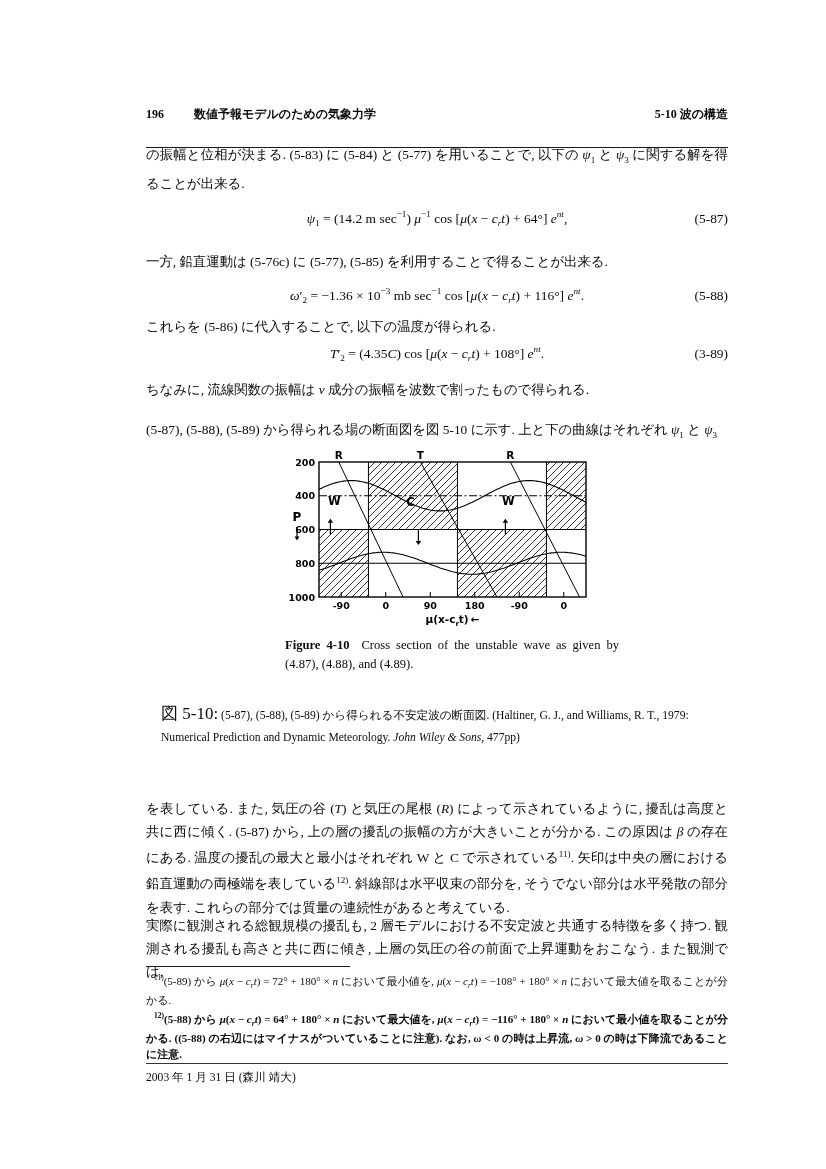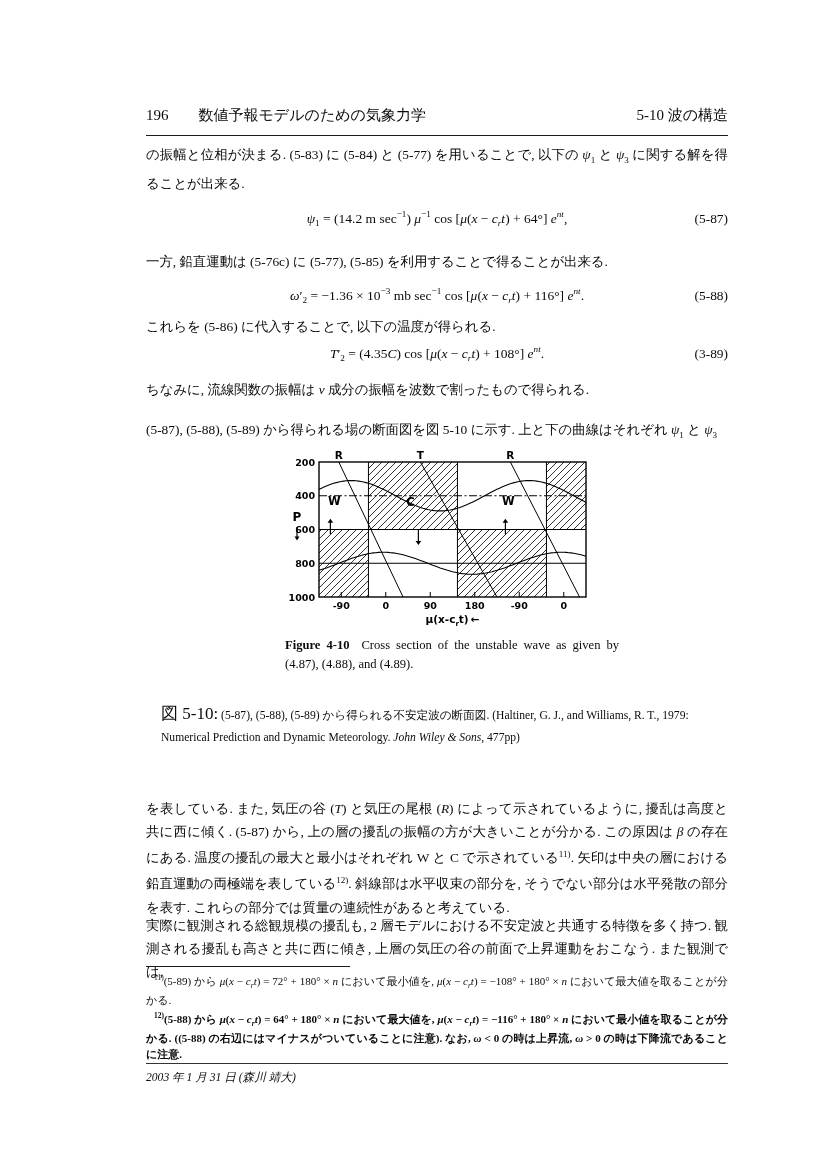--- a/index.html
+++ b/index.html
@@ -7,22 +7,22 @@
     position:relative; width:826px; height:1169px; margin:0 auto;
     background:#ffffff; color:#0a0a0a;
     font-family:"Liberation Serif","DejaVu Serif",serif;
     overflow:hidden;
   }
   .abs{position:absolute;}
   
   .header{
     left:146px; top:86px; width:582px;
     display:flex; align-items:baseline;
-    font-weight:normal; font-size:15px;
-    padding-bottom:10px; border-bottom:1.6px solid #1a1a1a;
+    font-weight:bold; font-size:12px;
+    padding-bottom:24px; border-bottom:1.6px solid #1a1a1a;
   }
   .pagenum{margin-right:30px;}
   .htitle-right{margin-left:auto;margin-top:20px;}
   
   .para{
     left:146px; width:582px;
     font-size:13.4px; line-height:23px; text-align:justify;
   }
   .para i{font-family:"Liberation Serif","DejaVu Serif",serif;}
   sup{font-size:68%;}
@@ -45,21 +45,21 @@
     font-size:11.6px; line-height:21.5px;
   }
   .cap-label{font-size:17px;}
   
   .fn-rule{left:146px; top:966px; width:204px; border-top:1.1px solid #1a1a1a; height:0;}
   .footnotes{left:146px; top:970px; width:582px; font-size:11px; line-height:15.2px; text-align:justify;}
   .footnote{text-indent:8px;}
   .footnote + .footnote{margin-top:0;font-weight:bold;}
   
   .footer-rule{left:146px; top:1063px; width:582px; border-top:0.9px solid #333; height:0;}
-  .footer-line{left:146px; top:1070px; width:582px; font-size:11.6px;font-style:italic;}
+  .footer-line{left:146px; top:1070px; width:582px; font-size:11.6px;}
   svg text{font-family:"DejaVu Sans","Liberation Sans",sans-serif;}
 </style>
 </head>
 <body>
 
 <div class="page">
 
   <div class="abs header">
     <span class="pagenum">196</span>
     <span class="htitle-left">数値予報モデルのための気象力学</span>

